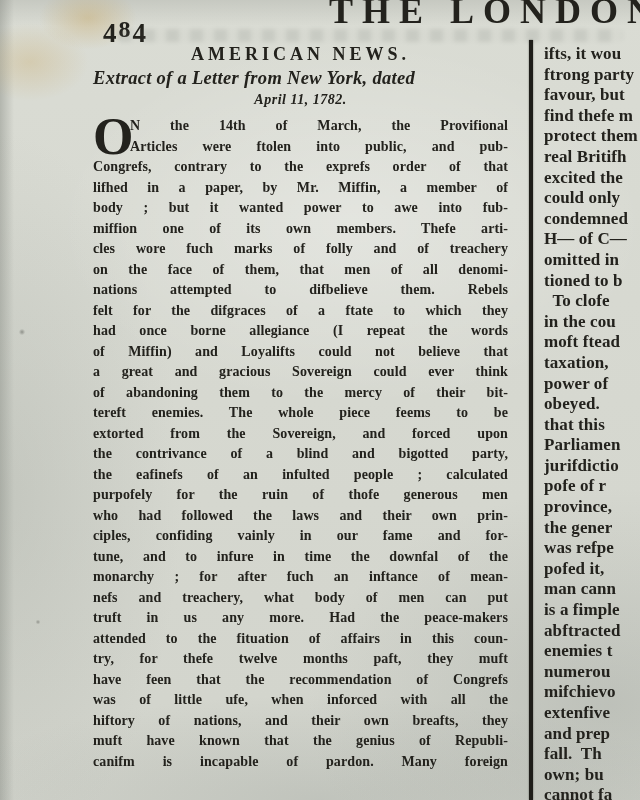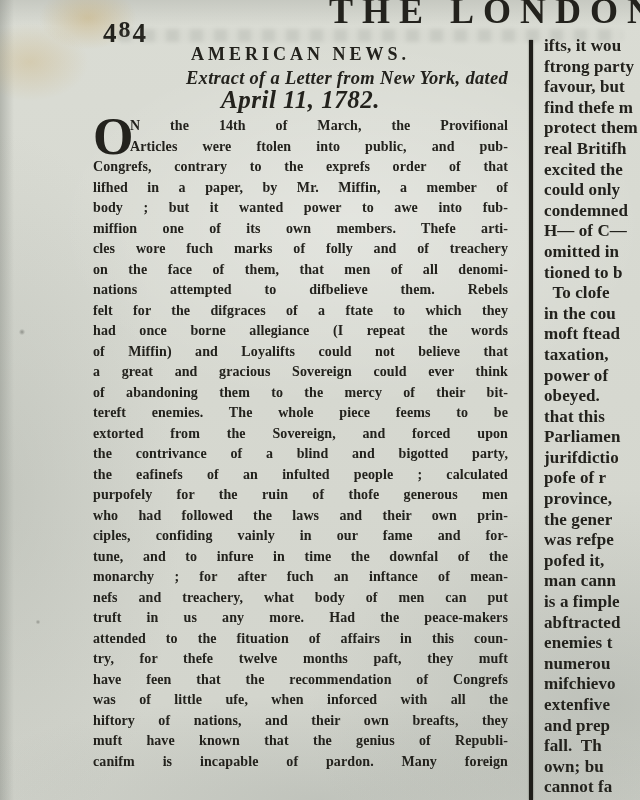--- a/index.html
+++ b/index.html
@@ -36,43 +36,43 @@
     background:repeating-linear-gradient(90deg, rgba(92,98,92,0.30) 0 13px, rgba(92,98,92,0.05) 13px 24px);
     filter:blur(2px);opacity:.45;border-radius:4px;
   }
   .leftcol{
     position:absolute;left:93px;top:44px;width:415px;
   }
   .sec-title{
     text-align:center;font-weight:bold;font-size:18px;letter-spacing:4px;
   }
   .subtitle{
-    text-align:right;font-style:italic;font-weight:bold;
+    text-align:left;font-style:italic;font-weight:bold;
     font-size:18.5px;line-height:22px;margin-top:2px;letter-spacing:0.3px;
   }
   .subtitle2{
     text-align:center;font-style:italic;font-weight:bold;
-    font-size:25px;line-height:22px;letter-spacing:0.5px;
+    font-size:14px;line-height:22px;letter-spacing:0.5px;
   }
   .body{margin-top:5px;}
   .dropcap{
     float:left;width:37px;height:40px;
     font-size:52px;line-height:42px;font-weight:bold;
   }
   .bodyline{
     font-size:14px;line-height:20.5px;font-weight:bold;letter-spacing:0.1px;
     text-align:justify;text-align-last:justify;white-space:normal;
     height:20.5px;overflow:visible;
   }
   .rule{
     position:absolute;left:529px;top:40px;width:4px;height:760px;
     background:#1e1d19;box-shadow:0 0 1.5px rgba(30,29,25,0.8);
   }
   .rightcol{
-    position:absolute;left:544px;top:36px;width:96px;height:756px;overflow:hidden;
+    position:absolute;left:544px;top:44px;width:96px;height:756px;overflow:hidden;
   }
   .rline{
     font-size:17px;line-height:20.6px;font-weight:bold;letter-spacing:0.1px;
     white-space:pre;height:20.6px;
   }
 </style>
 </head>
 <body>
 
 <div class="pageno"><span>4</span><span class="raised">8</span><span>4</span></div>

